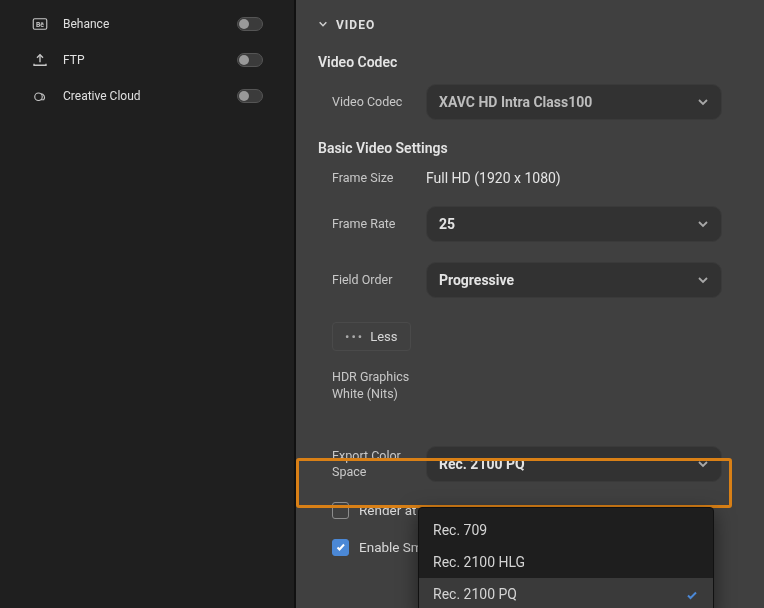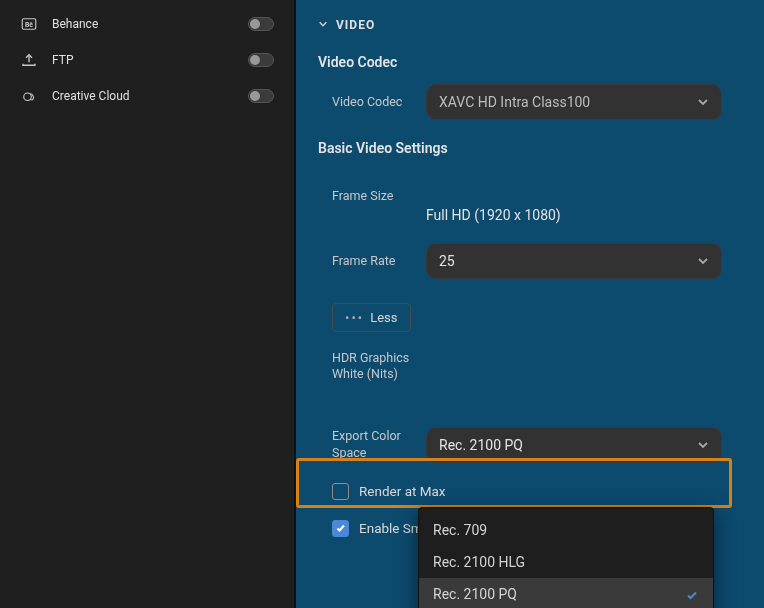--- a/index.html
+++ b/index.html
@@ -1,38 +1,38 @@
 <!DOCTYPE html>
 <html><head>
 <meta charset="utf-8">
 <style>
   * { box-sizing: border-box; margin: 0; padding: 0; font-family: -apple-system, BlinkMacSystemFont, "Segoe UI", Roboto, sans-serif; }
   body { background: #1f1f1f; color: #d0d0d0; width: 764px; height: 608px; overflow: hidden; display: flex; }
   
-  .sidebar { width: 296px; background: #1f1f1f; padding: 6px 14px; border-right: 2px solid #111; }
+  .sidebar { width: 296px; background: #1f1f1f; padding: 6px 25px; border-right: 2px solid #111; }
   .side-item { display: flex; align-items: center; justify-content: space-between; padding: 9px 6px; }
   .side-left { display: flex; align-items: center; gap: 14px; }
   .side-icon { width: 18px; height: 18px; display: flex; align-items: center; justify-content: center; }
   .side-label { font-size: 12px; color: #e0e0e0; }
   .toggle { width: 26px; height: 14px; border-radius: 7px; background: #3b3b3b; position: relative; border: 1px solid #555; }
   .toggle::after { content:""; position:absolute; width:10px; height:10px; border-radius:50%; background:#999; top:1px; left:1px; }
 
-  .main { flex:1; background: #0c4a6e; overflow-y:auto; padding: 18px 22px 0 22px; position: relative; }
+  .main { flex:1; background: #404040; overflow-y:auto; padding: 18px 22px 0 22px; position: relative; }
   .section-header { display:flex; align-items:center; gap:8px; font-size:12px; letter-spacing:1px; font-weight:700; color:#e0e0e0; padding-bottom:18px; }
   .chev { width:10px; height:10px; }
 
   .group-title { font-size:14px; font-weight:600; color:#e4e4e4; margin: 20px 0 14px 0; }
   .group-title.first { margin-top: 4px; }
   
   .row { display:flex; align-items:center; margin: 0 0 20px 14px; }
   .row-label { width: 86px; font-size:12.5px; color:#c8c8c8; line-height:1.3; }
   .row-label.two { width: 86px; }
-  .row-value { font-size:14px; color:#e4e4e4; margin-left: 8px; margin-top: 37px; }
+  .row-value { font-size:14px; color:#e4e4e4; margin-left: 8px; }
 
-  .select { flex:1; max-width: 296px; margin-left:8px; background:#323232; border:1px solid #3a3a3a; border-radius:10px; height:36px; display:flex; align-items:center; justify-content:space-between; padding:0 12px; font-size:14px; color:#e4e4e4; }
+  .select { flex:1; max-width: 296px; margin-left:8px; background:#323232; border:1px solid #3a3a3a; border-radius:10px; height:36px; display:flex; align-items:center; justify-content:space-between; padding:0 12px; font-size:14px; color:#e4e4e4;font-weight:bold; }
   .select.dim { color:#bdbdbd; }
   .chev-d { width:12px; height:12px; }
 
   .less-btn { display:inline-flex; align-items:center; gap:6px; border:1px solid #4a4a4a; border-radius:4px; padding:6px 12px; font-size:13px; color:#d8d8d8; margin: 4px 0 18px 14px; }
   .dots { letter-spacing:2px; color:#aaa; }
 
   .highlight { position:absolute; border:3px solid #d98016; border-radius:3px; pointer-events:none; }
 
   .check-row { display:flex; align-items:center; gap:10px; margin: 0 0 20px 14px; }
   .cbox { width:17px; height:17px; border:1.5px solid #8d8d8d; border-radius:3px; display:flex; align-items:center; justify-content:center; }
@@ -119,20 +119,29 @@
   <div class="row">
     <div class="row-label">Frame Rate</div>
     <div class="select">
       <span>25</span>
       <svg class="chev-d" viewBox="0 0 12 12">
           <path d="M2 4l4 4 4-4" fill="none" stroke="#a8a8a8" stroke-width="1.8"></path>
         </svg>
     </div>
   </div>
 
+  <div class="row">
+    <div class="row-label">Field Order</div>
+    <div class="select">
+      <span>Progressive</span>
+      <svg class="chev-d" viewBox="0 0 12 12">
+          <path d="M2 4l4 4 4-4" fill="none" stroke="#a8a8a8" stroke-width="1.8"></path>
+        </svg>
+    </div>
+  </div>
 
 
   <div class="less-btn">
     <span class="dots">•••</span>
     <span>Less</span>
   </div>
 
   <div class="row">
     <div class="row-label two">HDR Graphics White (Nits)</div>
   </div>

